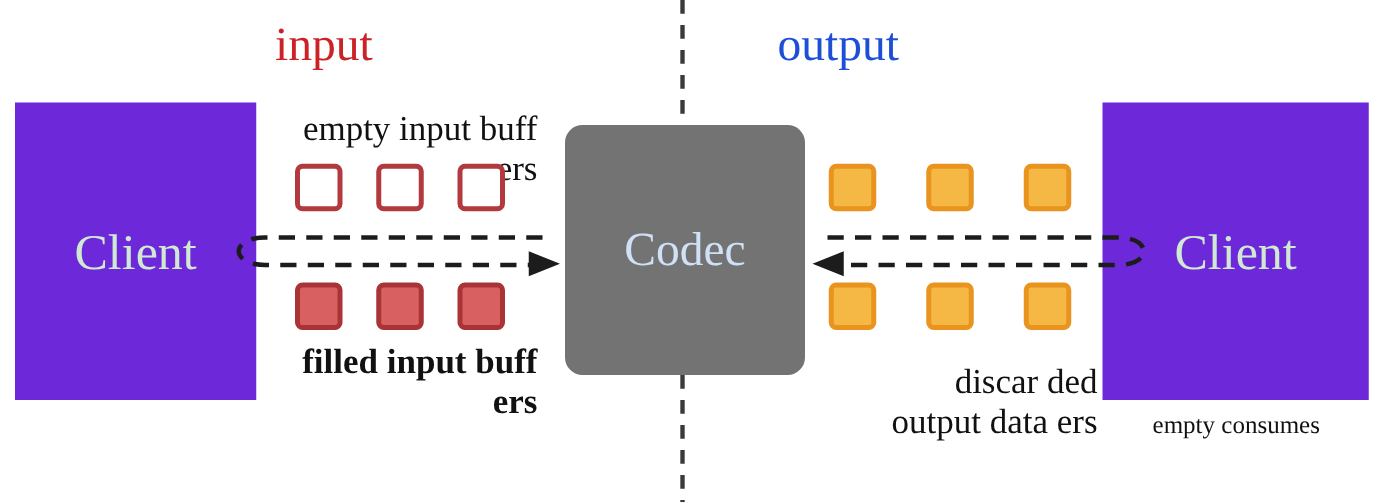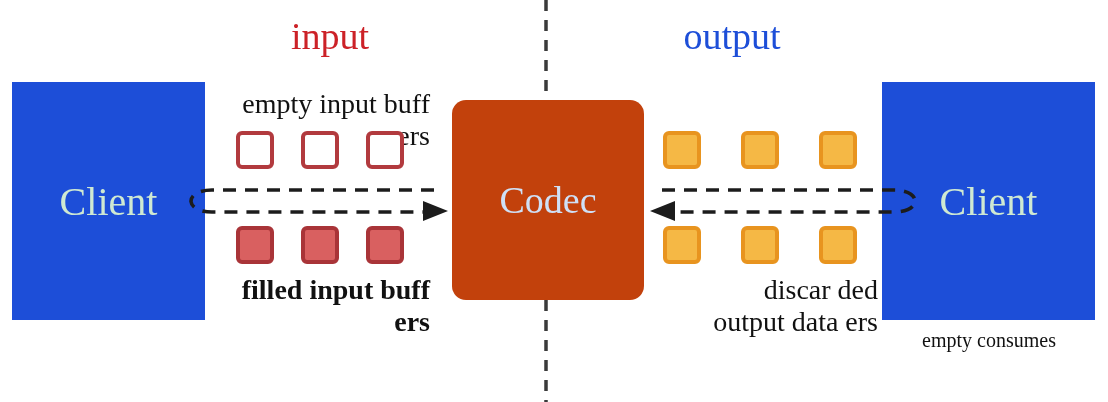--- a/index.html
+++ b/index.html
@@ -9,44 +9,43 @@
     height: 402px;
     background: #ffffff;
     font-family: "Liberation Serif", "DejaVu Serif", serif;
     overflow: hidden;
   }
   .abs { position: absolute; }
 
   
   .section-title {
     font-size: 38px;
-    text-align: center;
     width: 220px;
   }
   .title-input  { color: #cc2127; left: 220px; top: 14px; }
   .title-output { color: #1d4ed8; left: 622px; top: 14px; }
 
   
   .client-box {
-    background: #1d4ed8;
+    background: #6d28d9;
     color: #cfe9d2;
     font-size: 40px;
     display: flex;
     align-items: center;
     justify-content: center;
     top: 82px;
     height: 238px;
   }
   .client-left  { left: 12px;  width: 193px; }
   .client-right { left: 882px; width: 213px; }
 
   .codec-box {
     left: 452px; top: 100px;
     width: 192px; height: 200px;
-    background: #c2410c;
+    background: #737373;
     border-radius: 14px;
     color: #cfe0f7;
     font-size: 38px;
     display: flex;
     align-items: center;
     justify-content: center;
     z-index: 2;
   }
 
   
@@ -131,21 +130,21 @@
     <div class="sq sq-output"></div>
     <div class="sq sq-output"></div>
     <div class="sq sq-output"></div>
   </div>
 
   <div class="abs buf-row row-right" style="top:226px;">
     <div class="sq sq-output"></div>
     <div class="sq sq-output"></div>
     <div class="sq sq-output"></div>
   </div>
-  <div class="abs buf-label" style="left:658px; top:274px; width:220px;">
+  <div class="abs buf-label" style="left:658px; top:290px; width:220px;">
     <div>discar ded</div>
     <div>output data ers</div>
   </div>
 
   <div class="abs caption caption-right">
     <div>empty consumes</div>
   </div>
 
   <svg id="overlay" viewBox="0 0 1108 402">
 

